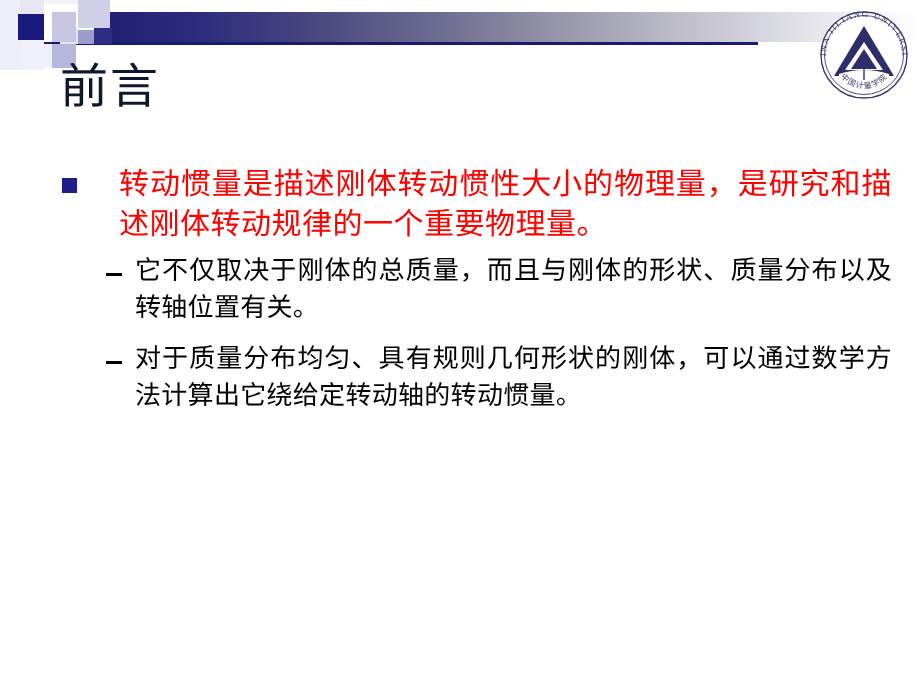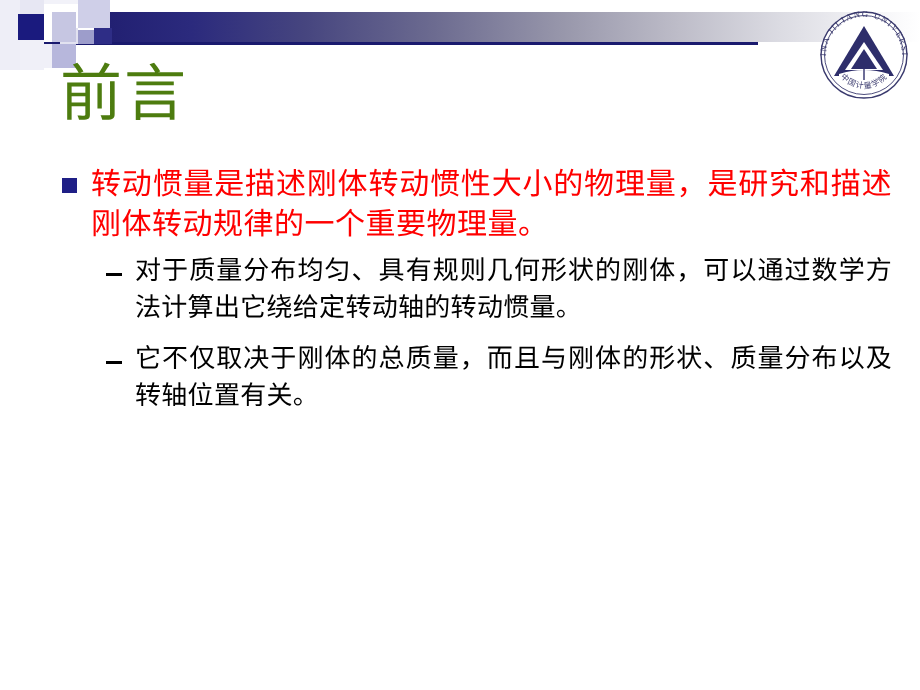--- a/index.html
+++ b/index.html
@@ -69,39 +69,40 @@
     width: 102px;
     height: 102px;
   }
 
   
   .page-title {
     position: absolute;
     left: 60px;
     top: 62px;
     font-family: "Liberation Serif", "DejaVu Serif", serif;
-    font-size: 62px;
+    font-size: 48px;
     line-height: 1.05;
-    color: #4d7c0f;
+    color: #0f172a;
     letter-spacing: 2px;
     white-space: nowrap;
   }
 
   
   .content {
     position: absolute;
     left: 62px;
     top: 164px;
     width: 830px;
   }
 
   .bullet-l1 {
     display: flex;
     align-items: flex-start;
     margin-bottom: 8px;
+    gap: 28px;
   }
   .marker-square {
     flex: 0 0 auto;
     width: 15px;
     height: 15px;
     background: #1f1f86;
     margin-top: 14px;
     margin-right: 14px;
   }
   .bullet-l1-text {
@@ -193,25 +194,25 @@
 
     <div class="bullet-l1">
       <span class="marker-square"></span>
       <span class="bullet-l1-text">转动惯量是描述刚体转动惯性大小的物理量，是研究和描述刚体转动规律的一个重要物理量。</span>
     </div>
 
     <div class="sub-list">
 
       <div class="bullet-l2">
         <span class="marker-dash"></span>
+        <span class="bullet-l2-text">它不仅取决于刚体的总质量，而且与刚体的形状、质量分布以及转轴位置有关。</span>
+      </div>
+
+      <div class="bullet-l2">
+        <span class="marker-dash"></span>
         <span class="bullet-l2-text">对于质量分布均匀、具有规则几何形状的刚体，可以通过数学方法计算出它绕给定转动轴的转动惯量。</span>
       </div>
 
-      <div class="bullet-l2">
-        <span class="marker-dash"></span>
-        <span class="bullet-l2-text">它不仅取决于刚体的总质量，而且与刚体的形状、质量分布以及转轴位置有关。</span>
-      </div>
-
 
     </div>
   </div>
 
 </div>
 
 </body></html>

